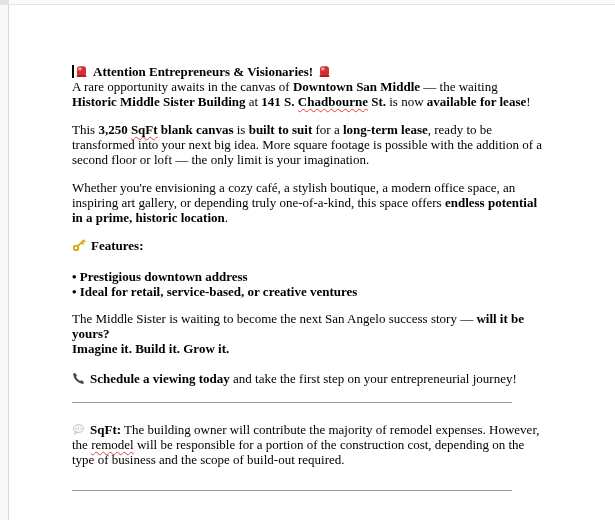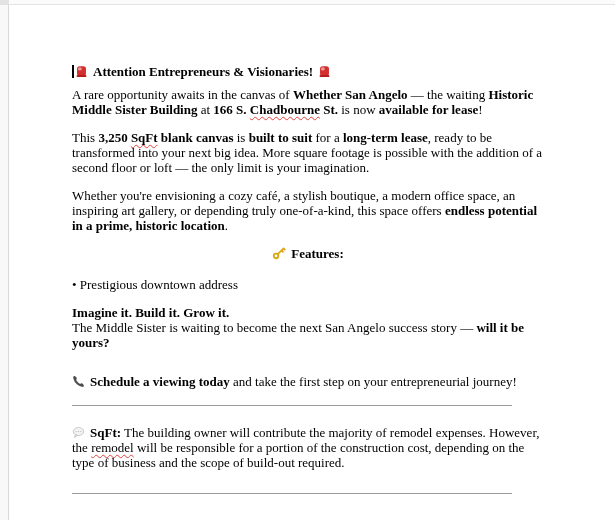--- a/index.html
+++ b/index.html
@@ -25,26 +25,26 @@
     text-underline-offset:2px;
     text-decoration-skip-ink:none;
   }
   .headline{font-weight:bold;}
   .caret{display:inline-block;width:2px;height:13px;background:#000;vertical-align:-2px;margin-right:1px;}
   .icon{display:inline-block;vertical-align:-2px;line-height:0;}
   .icon svg{display:block;}
   .icon.lead{margin-right:5px;}
   .icon.trail{margin-left:5px;}
   .bullets{margin:17px 0 12px 0;}
-  .bullets > div{line-height:14.5px;}
-  .features-head{margin-bottom:0;text-align:center;}
+  .bullets > div{line-height:14.5px;font-weight:bold;}
+  .features-head{margin-bottom:0;}
   .hr{border:none;border-top:1px solid #9b9b9b;height:0;width:440px;margin:16px 0 19px 0;}
   .hr.last{margin-top:23px;margin-bottom:0;}
-  .tight{margin-bottom:8px;}
-  .cta{margin-top:24px;}
+  .tight{margin-bottom:0;}
+  .cta{margin-top:15px;}
 </style>
 </head>
 <body>
 
 <div class="chrome-top"></div>
 <div class="chrome-left"></div>
 <div class="chrome-corner"></div>
 
 <div class="doc">
 
@@ -53,39 +53,40 @@
           <rect x="2.5" y="1.5" width="11" height="12" rx="3.2" fill="#d32f2f"></rect>
           <ellipse cx="6" cy="4.8" rx="2.4" ry="1.9" fill="#ef9a9a"></ellipse>
           <rect x="2" y="12.3" width="12" height="2.6" rx="1.2" fill="#b71c1c"></rect>
         </svg></span><span><span class="b">Attention Entrepreneurs &amp; Visionaries!</span></span><span class="icon trail"><svg width="13" height="13" viewBox="0 0 16 16">
           <rect x="2.5" y="1.5" width="11" height="12" rx="3.2" fill="#d32f2f"></rect>
           <ellipse cx="6" cy="4.8" rx="2.4" ry="1.9" fill="#ef9a9a"></ellipse>
           <rect x="2" y="12.3" width="12" height="2.6" rx="1.2" fill="#b71c1c"></rect>
         </svg></span>
   </div>
 
-  <p class="block"><span>A rare opportunity awaits in the canvas of </span><span class="b">Whether San Angelo</span><span> — the waiting </span><span class="b">Historic Middle Sister Building</span><span> at </span><span class="b">166 S. </span><span class="b sp">Chadbourne</span><span class="b"> St.</span><span> is now </span><span class="b">available for lease</span><span>!</span></p>
+  <p class="block"><span>A rare opportunity awaits in the canvas of </span><span class="b">Downtown San Middle</span><span> — the waiting </span><span class="b">Historic Middle Sister Building</span><span> at </span><span class="b">141 S. </span><span class="b sp">Chadbourne</span><span class="b"> St.</span><span> is now </span><span class="b">available for lease</span><span>!</span></p>
 
   <p class="block"><span>This </span><span class="b">3,250 </span><span class="b sp">SqFt</span><span class="b"> blank canvas</span><span> is </span><span class="b">built to suit</span><span> for a </span><span class="b">long-term lease</span><span>, ready to be transformed into your next big idea. More square footage is possible with the addition of a second floor or loft — the only limit is your imagination.</span></p>
 
   <p class="block"><span>Whether you're envisioning a cozy café, a stylish boutique, a modern office space, an inspiring art gallery, or depending truly one-of-a-kind, this space offers </span><span class="b">endless potential in a prime, historic location</span><span>.</span></p>
 
   <div class="features-head">
     <span class="icon lead"><svg width="14" height="14" viewBox="0 0 16 16">
           <circle cx="4.6" cy="11.4" r="2.6" fill="none" stroke="#dba514" stroke-width="2.1"></circle>
           <path d="M6.6 9.4 L13.2 2.8 M11 5 L12.6 6.6 M13.2 2.8 L14.6 4.2" fill="none" stroke="#dba514" stroke-width="2" stroke-linecap="round"></path>
         </svg></span><span><span class="b">Features:</span></span>
   </div>
 
   <div class="bullets">
       <div><span>• </span><span>Prestigious downtown address</span></div>
+      <div><span>• </span><span>Ideal for retail, service-based, or creative ventures</span></div>
     </div>
 
+  <div><span>The Middle Sister is waiting to become the next San Angelo success story — </span><span class="b">will it be yours?</span></div>
   <div><span class="b">Imagine it. Build it. Grow it.</span></div>
-  <div><span>The Middle Sister is waiting to become the next San Angelo success story — </span><span class="b">will it be yours?</span></div>
 
   <div class="cta">
     <span class="icon lead"><svg width="13" height="13" viewBox="0 0 16 16">
           <path d="M1.6 3.6 C1 1.8 2.6 0.9 3.9 1.6 L5.7 3.4 C6.1 3.9 5.9 4.7 5.4 5.3 C5.1 5.7 5.2 6.4 5.7 7.1 C6.6 8.3 7.8 9.5 9 10.4 C9.7 10.9 10.4 11 10.8 10.7 C11.4 10.2 12.2 10 12.7 10.4 L14.4 12.2 C15.1 13.5 14.2 15.1 12.4 14.5 C9.4 13.6 6.9 12.1 4.8 10 C2.9 8.1 2 5.5 1.6 3.6 Z" fill="#4d4d4d"></path>
         </svg></span><span><span class="b">Schedule a viewing today</span><span> and take the first step on your entrepreneurial journey!</span></span>
   </div>
 
   <hr class="hr">
 
   <div>

